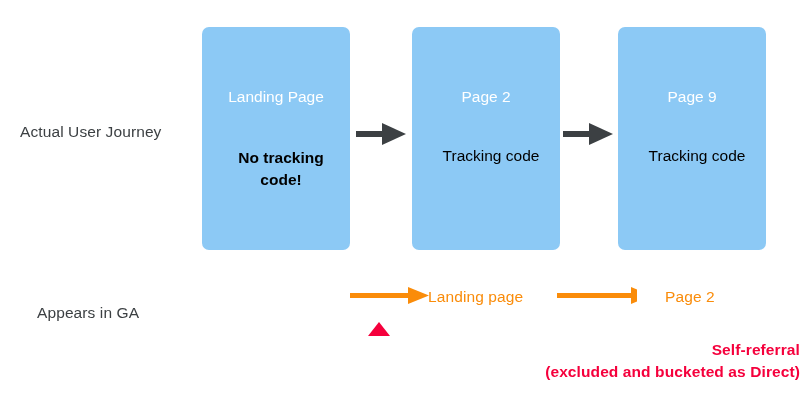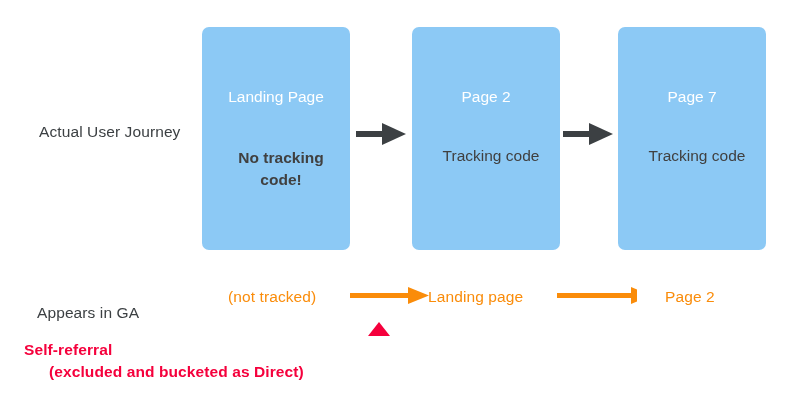--- a/index.html
+++ b/index.html
@@ -23,21 +23,21 @@
   }
 
   
   .row-label {
     position: absolute;
     color: #3c4043;
     font-size: 15.5px;
     letter-spacing: 0.1px;
     white-space: nowrap;
   }
-  #label-journey { left: 20px; top: 123px; margin-left: 19px; }
+  #label-journey { left: 20px; top: 123px; }
   #label-ga      { left: 37px; top: 304px; }
 
   
   .page-box {
     position: absolute;
     top: 27px;
     width: 148px;
     height: 223px;
     background: #8cc9f5;
     border-radius: 7px;
@@ -55,21 +55,21 @@
     color: #ffffff;
     font-size: 15.5px;
     font-weight: 400;
     line-height: 20px;
   }
   .box-sub {
     position: absolute;
     left: 16px; right: 6px;
     top: 118px;
     text-align: center;
-    color: #404040;
+    color: #000000;
     font-size: 15.5px;
     font-weight: 400;
     line-height: 22px;
   }
   .box-sub.bold {
     font-weight: 700;
     top: 120px;
   }
 
   
@@ -108,27 +108,26 @@
   #callout-marker {
     position: absolute;
     left: 367px;
     top: 322px;
     width: 24px;
     height: 15px;
   }
   .callout-line {
     position: absolute;
     left: 0; right: 0;
-    text-align: left;
+    text-align: right;
     color: #f5003c;
     font-weight: 700;
     font-size: 15.5px;
     white-space: nowrap;
     letter-spacing: 0.1px;
-    padding-left: 24px;
   }
   #callout-line-1 { top: 341px; }
   #callout-line-2 { top: 363px; margin-left: 25px; }
 </style>
 </head>
 <body>
 
 <div id="diagram">
 
   <div class="row-label" id="label-journey">Actual User Journey</div>
@@ -139,39 +138,38 @@
     <div class="box-title">Landing Page</div>
     <div class="box-sub bold">No tracking code!</div>
   </div>
 
   <div class="page-box" id="box-2">
     <div class="box-title">Page 2</div>
     <div class="box-sub">Tracking code</div>
   </div>
 
   <div class="page-box" id="box-3">
-    <div class="box-title">Page 7</div>
+    <div class="box-title">Page 9</div>
     <div class="box-sub">Tracking code</div>
   </div>
 
   <div class="dark-arrow" id="dark-arrow-1">
     <svg width="52" height="26" viewBox="0 0 52 26" xmlns="http://www.w3.org/2000/svg">
       <rect x="0" y="10" width="30" height="6" fill="#3c4043"></rect>
       <polygon points="26,2 50,13 26,24" fill="#3c4043"></polygon>
     </svg>
   </div>
 
   <div class="dark-arrow" id="dark-arrow-2">
     <svg width="52" height="26" viewBox="0 0 52 26" xmlns="http://www.w3.org/2000/svg">
       <rect x="0" y="10" width="30" height="6" fill="#3c4043"></rect>
       <polygon points="26,2 50,13 26,24" fill="#3c4043"></polygon>
     </svg>
   </div>
 
-  <div class="ga-text" id="ga-item-1">(not tracked)</div>
 
   <div class="orange-arrow" id="orange-arrow-1">
     <svg width="80" height="20" viewBox="0 0 80 20" xmlns="http://www.w3.org/2000/svg">
       <rect x="0" y="7" width="62" height="5" fill="#fa8c0a"></rect>
       <polygon points="58,1 79,9.5 58,18" fill="#fa8c0a"></polygon>
     </svg>
   </div>
 
   <div class="ga-text" id="ga-item-2">Landing page</div>
 

